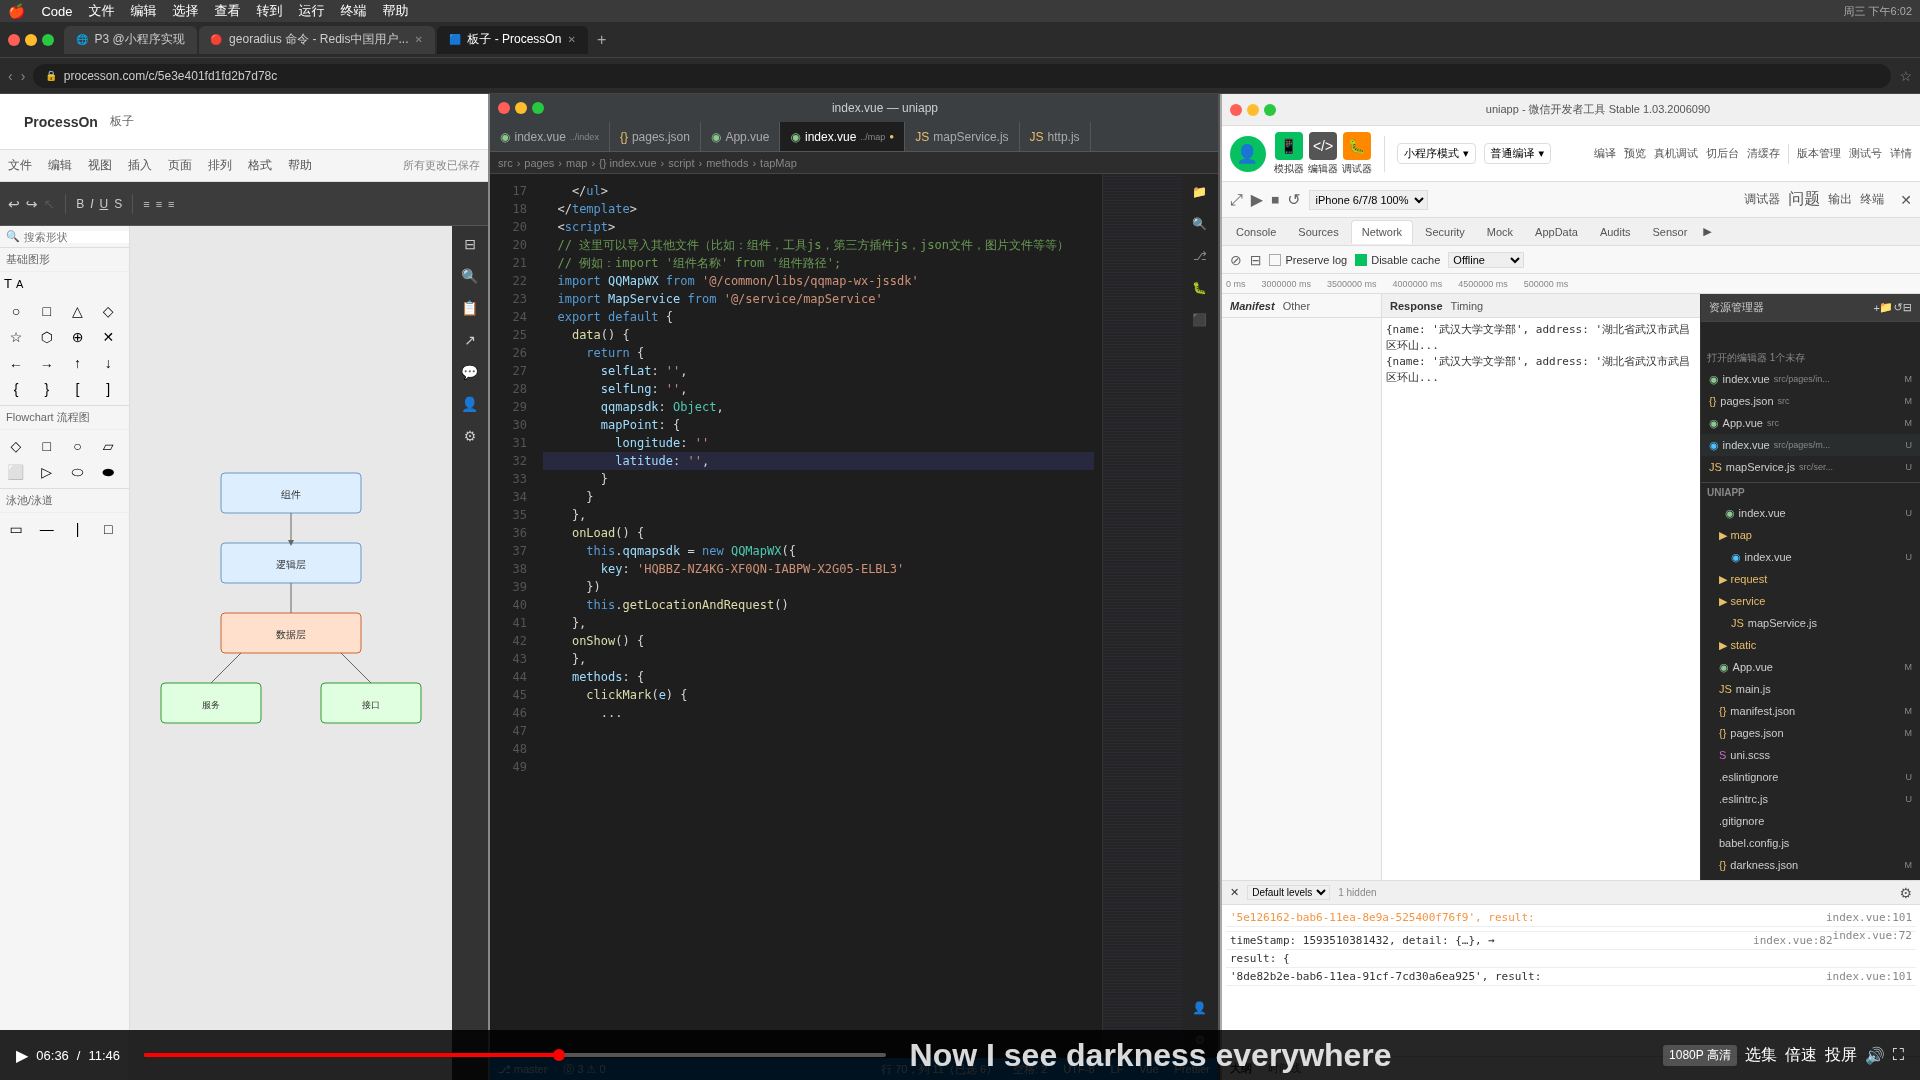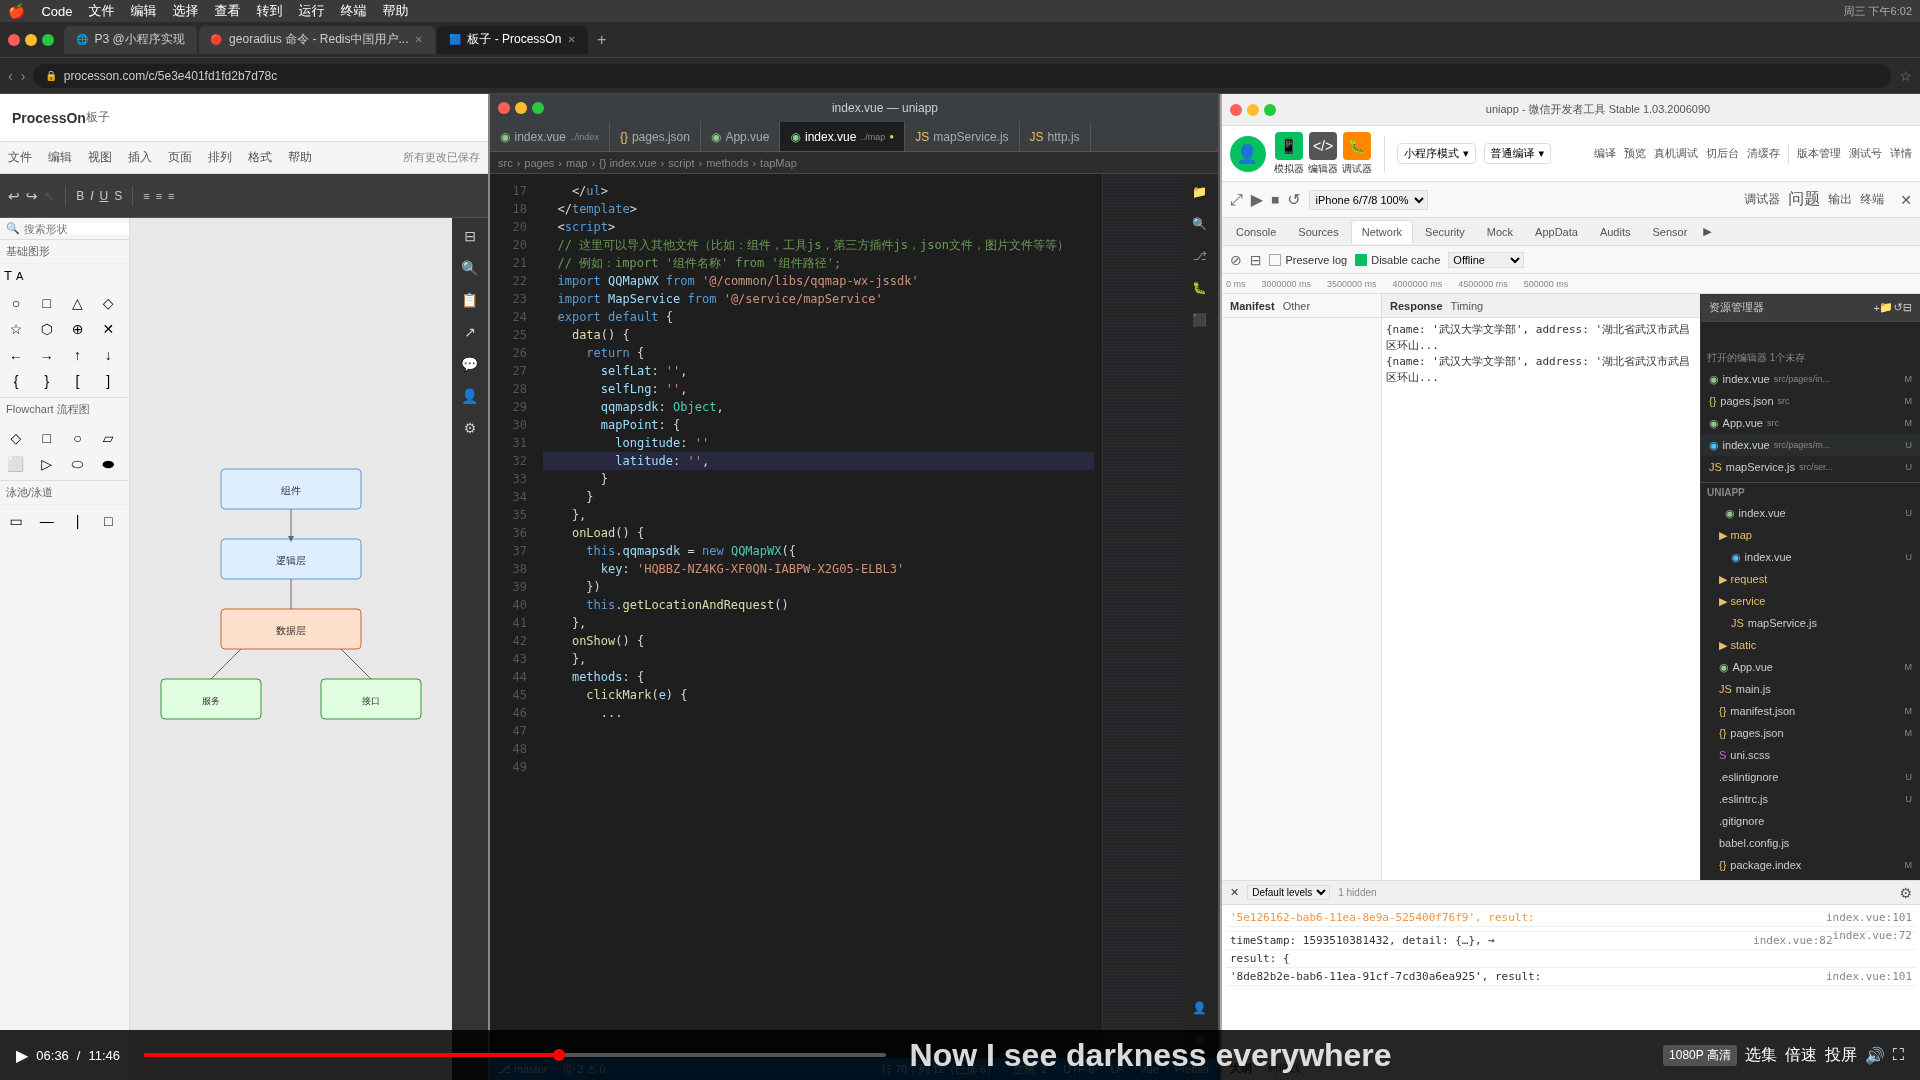--- a/index.html
+++ b/index.html
@@ -281,21 +281,21 @@
     <span style="font-size:12px;color:#ccc;">processon.com/c/5e3e401fd1fd2b7d78c</span>
   </div>
   <span style="color:#888;font-size:14px;cursor:pointer;">☆</span>
 </div>
 
 <div class="main-container" style="height:calc(1080px - 22px - 36px - 36px);">
   <div class="content-area" style="flex:1;">
 
     <div style="display:flex;flex-direction:column;width:490px;border-right:2px solid #888;">
 
-      <div style="height:48px;background:#fff;display:flex;align-items:center;padding:0 12px;border-bottom:1px solid #ddd;">
+      <div style="height:56px;background:#fff;display:flex;align-items:center;padding:0 24px;gap:12px;border-bottom:1px solid #ddd;">
         <span style="font-size:14px;font-weight:bold;color:#333;">ProcessOn</span>
         <span style="color:#666;font-size:12px;">板子</span>
       </div>
 
       <div style="height:32px;background:#f5f5f5;display:flex;align-items:center;padding:0 8px;gap:16px;border-bottom:1px solid #ddd;">
         <span style="font-size:12px;color:#555;cursor:pointer;">文件</span>
         <span style="font-size:12px;color:#555;cursor:pointer;">编辑</span>
         <span style="font-size:12px;color:#555;cursor:pointer;">视图</span>
         <span style="font-size:12px;color:#555;cursor:pointer;">插入</span>
         <span style="font-size:12px;color:#555;cursor:pointer;">页面</span>
@@ -674,21 +674,21 @@
         <span>3500000 ms</span>
         <span>4000000 ms</span>
         <span>4500000 ms</span>
         <span>500000 ms</span>
       </div>
 
       <div style="flex:1;display:flex;overflow:hidden;">
 
         <div style="width:160px;border-right:1px solid #ddd;display:flex;flex-direction:column;background:#f8f8f8;">
           <div style="height:24px;display:flex;align-items:center;padding:0 8px;gap:8px;border-bottom:1px solid #ddd;font-size:11px;">
-            <span style="cursor:pointer;color:#333;font-weight:bold;">Manifest</span>
+            <span style="cursor:pointer;color:#333;font-weight:bold;font-style:italic;">Manifest</span>
             <span style="cursor:pointer;color:#555;">Other</span>
           </div>
           <div style="flex:1;overflow-y:auto;">
             
           </div>
         </div>
 
         <div style="flex:1;display:flex;flex-direction:column;overflow:hidden;">
           <div style="height:24px;display:flex;align-items:center;padding:0 8px;gap:8px;border-bottom:1px solid #ddd;font-size:11px;background:#f0f0f0;">
             <span style="cursor:pointer;color:#333;font-weight:bold;">Response</span>
@@ -825,21 +825,21 @@
               <span style="display:inline-block;width:6px;"></span>
               <span>.gitignore</span>
             </div>
             <div class="tree-item">
               <span style="display:inline-block;width:6px;"></span>
               <span>babel.config.js</span>
             </div>
             <div class="tree-item">
               <span style="display:inline-block;width:6px;"></span>
               <span style="color:#e8bf6a;">{}</span>
-              <span>package.index</span>
+              <span>darkness.json</span>
               <span class="badge">M</span>
             </div>
             <div class="tree-item">
               <span style="display:inline-block;width:6px;"></span>
               <span>postcss.config.js</span>
             </div>
             <div class="tree-item">
               <span style="display:inline-block;width:6px;"></span>
               <span>README.md</span>
             </div>

